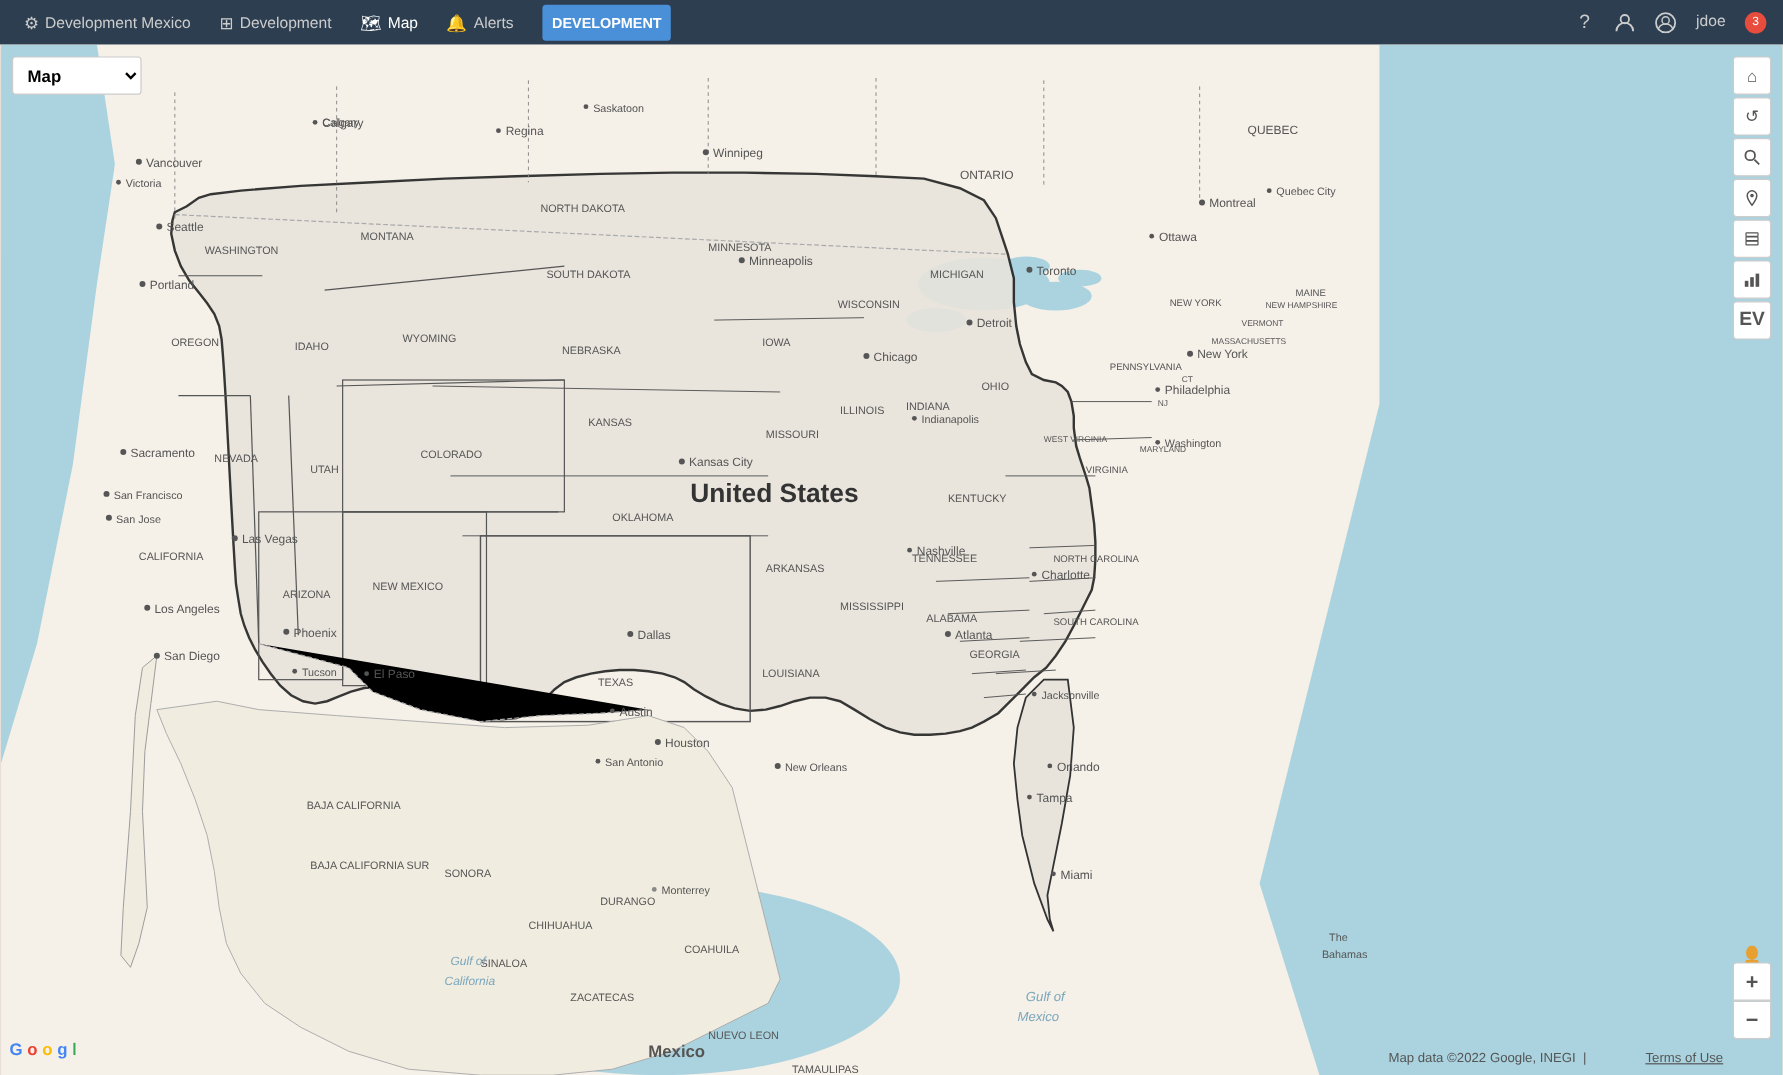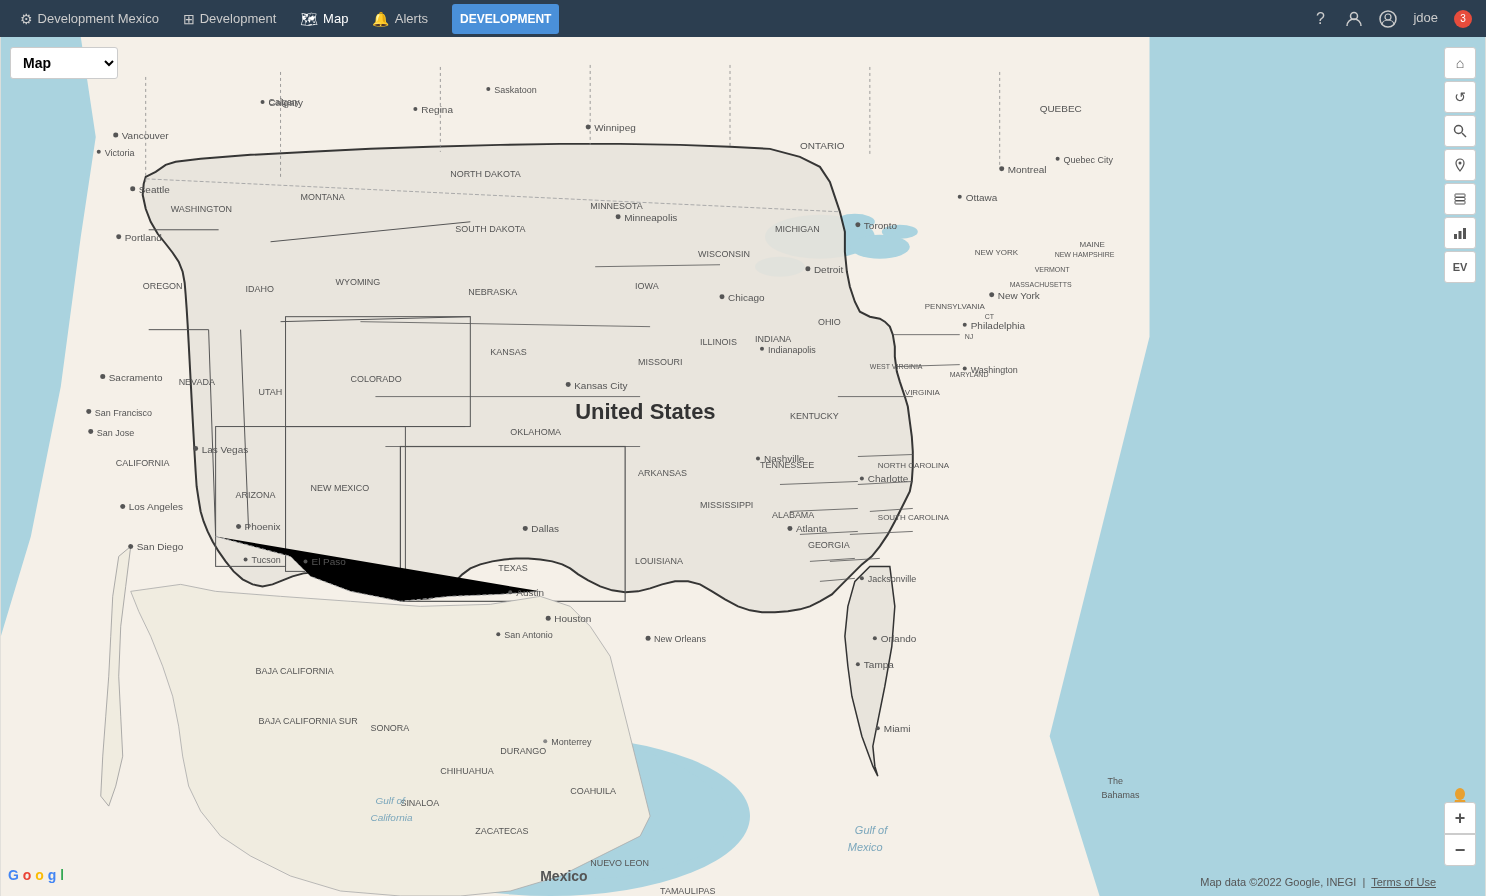--- a/index.html
+++ b/index.html
@@ -589,21 +589,21 @@
         <rect x="2" y="9" width="10" height="3" rx="0.5" stroke="#555" stroke-width="1" fill="none"></rect>
       </svg>
     </div>
     <div class="toolbar-btn" title="Chart">
       <svg width="14" height="14" viewBox="0 0 14 14">
         <rect x="1" y="8" width="3" height="5" fill="#555"></rect>
         <rect x="5.5" y="5" width="3" height="8" fill="#555"></rect>
         <rect x="10" y="2" width="3" height="11" fill="#555"></rect>
       </svg>
     </div>
-    <div class="toolbar-btn" title="EV/Map Features" style="font-size:11px; font-weight:bold; color:#555;">EV</div>
+    <div class="toolbar-btn" title="EV/Map Features" style="font-size:16px; font-weight:bold; color:#555;">EV</div>
   </div>
 
   <div id="pegman">
     <svg width="24" height="36" viewBox="0 0 24 36">
       <ellipse cx="12" cy="6" rx="5" ry="6" fill="#e8a030"></ellipse>
       <path d="M7 12 Q5 18 6 28 L10 28 L11 20 L13 20 L14 28 L18 28 Q19 18 17 12 Z" fill="#e8a030"></path>
       <line x1="6" y1="16" x2="2" y2="22" stroke="#e8a030" stroke-width="2.5" stroke-linecap="round"></line>
       <line x1="18" y1="16" x2="22" y2="22" stroke="#e8a030" stroke-width="2.5" stroke-linecap="round"></line>
     </svg>
   </div>
@@ -622,16 +622,16 @@
         <tspan fill="#4285F4">g</tspan>
         <tspan fill="#34A853">l</tspan>
         <tspan fill="#EA4335">e</tspan>
       </text>
     </svg>
   </div>
 
   <div id="map-attribution">
     <span>Map data ©2022 Google, INEGI</span>
     &nbsp;|&nbsp;
-    <span style="cursor:pointer; text-decoration:underline;">Terms of Use</span>
+    <span style="cursor:pointer; text-decoration:underline;margin-left:43px;">Terms of Use</span>
   </div>
 
 </div>
 
 </body></html>

